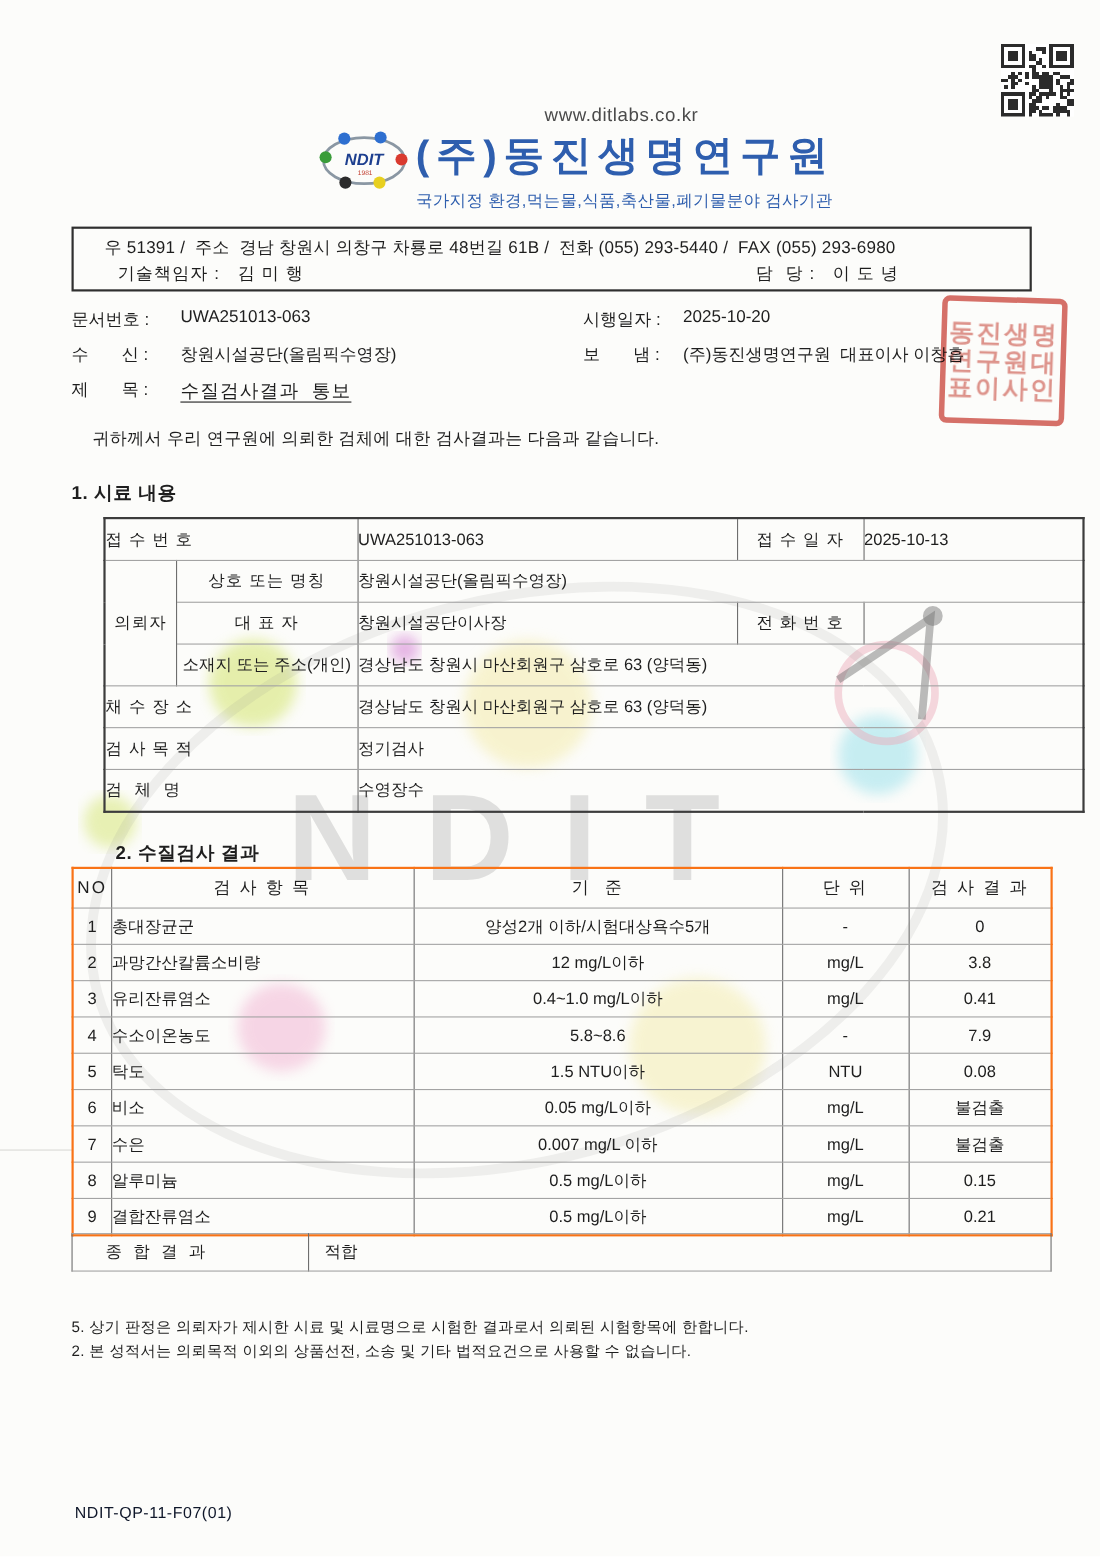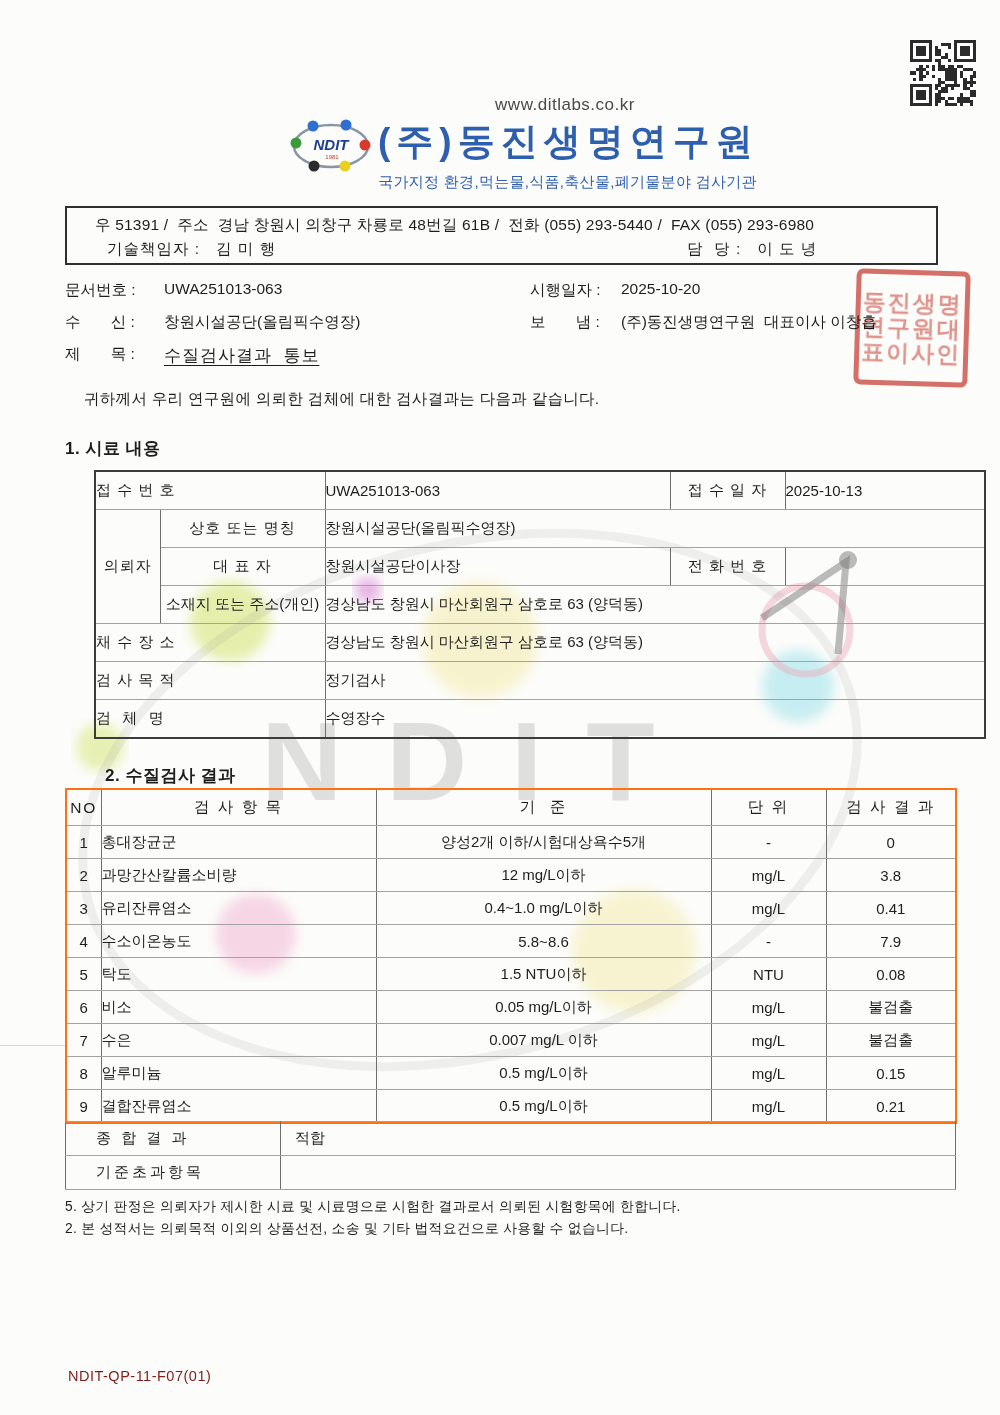--- a/index.html
+++ b/index.html
@@ -63,21 +63,21 @@
   .lab{letter-spacing:1px;}
   .ind{padding-left:66px;text-align:left;}
   .val{padding-left:12px;text-align:left;}
   .cen{text-align:center;}
   .small-cell{font-size:13.5px;}
   .unit{font-size:12.5px;}
   .t3 .sum-lab{padding-left:30px;letter-spacing:3px;}
   .t3 .sum-val{padding-left:14px;}
   
   .notes{top:1196px;left:65px;font-size:13.8px;line-height:22px;letter-spacing:.3px;}
-  .formcode{top:1368px;left:68px;font-size:14.5px;color:#7f1d1d;letter-spacing:.5px;}
+  .formcode{top:1368px;left:68px;font-size:14.5px;color:#0f172a;letter-spacing:.5px;}
   
   .scan-line{top:1045px;left:0;width:66px;height:1px;background:#d9d9d6;}
   .wm{inset:0;z-index:0;pointer-events:none;}
 </style>
 </head>
 <body>
 
 <div class="page">
 
   <svg class="abs wm" width="1000" height="1415" viewBox="0 0 1000 1415">
@@ -409,24 +409,20 @@
   <table class="abs t3 z1">
     <colgroup>
         <col style="width:215px">
         <col style="width:675px">
       </colgroup>
     <tbody>
         <tr>
       <td class="sum-lab pre">종 합 결 과</td>
       <td class="sum-val">적합</td>
     </tr>
-    <tr>
-      <td class="sum-lab">기준초과항목</td>
-      <td class="sum-val"></td>
-    </tr>
   </tbody>
     </table>
 
   <div class="abs notes z1">
     <div>5. 상기 판정은 의뢰자가 제시한 시료 및 시료명으로 시험한 결과로서 의뢰된 시험항목에 한합니다.</div>
     <div>2. 본 성적서는 의뢰목적 이외의 상품선전, 소송 및 기타 법적요건으로 사용할 수 없습니다.</div>
   </div>
 
   <div class="abs formcode z1">NDIT-QP-11-F07(01)</div>
 

